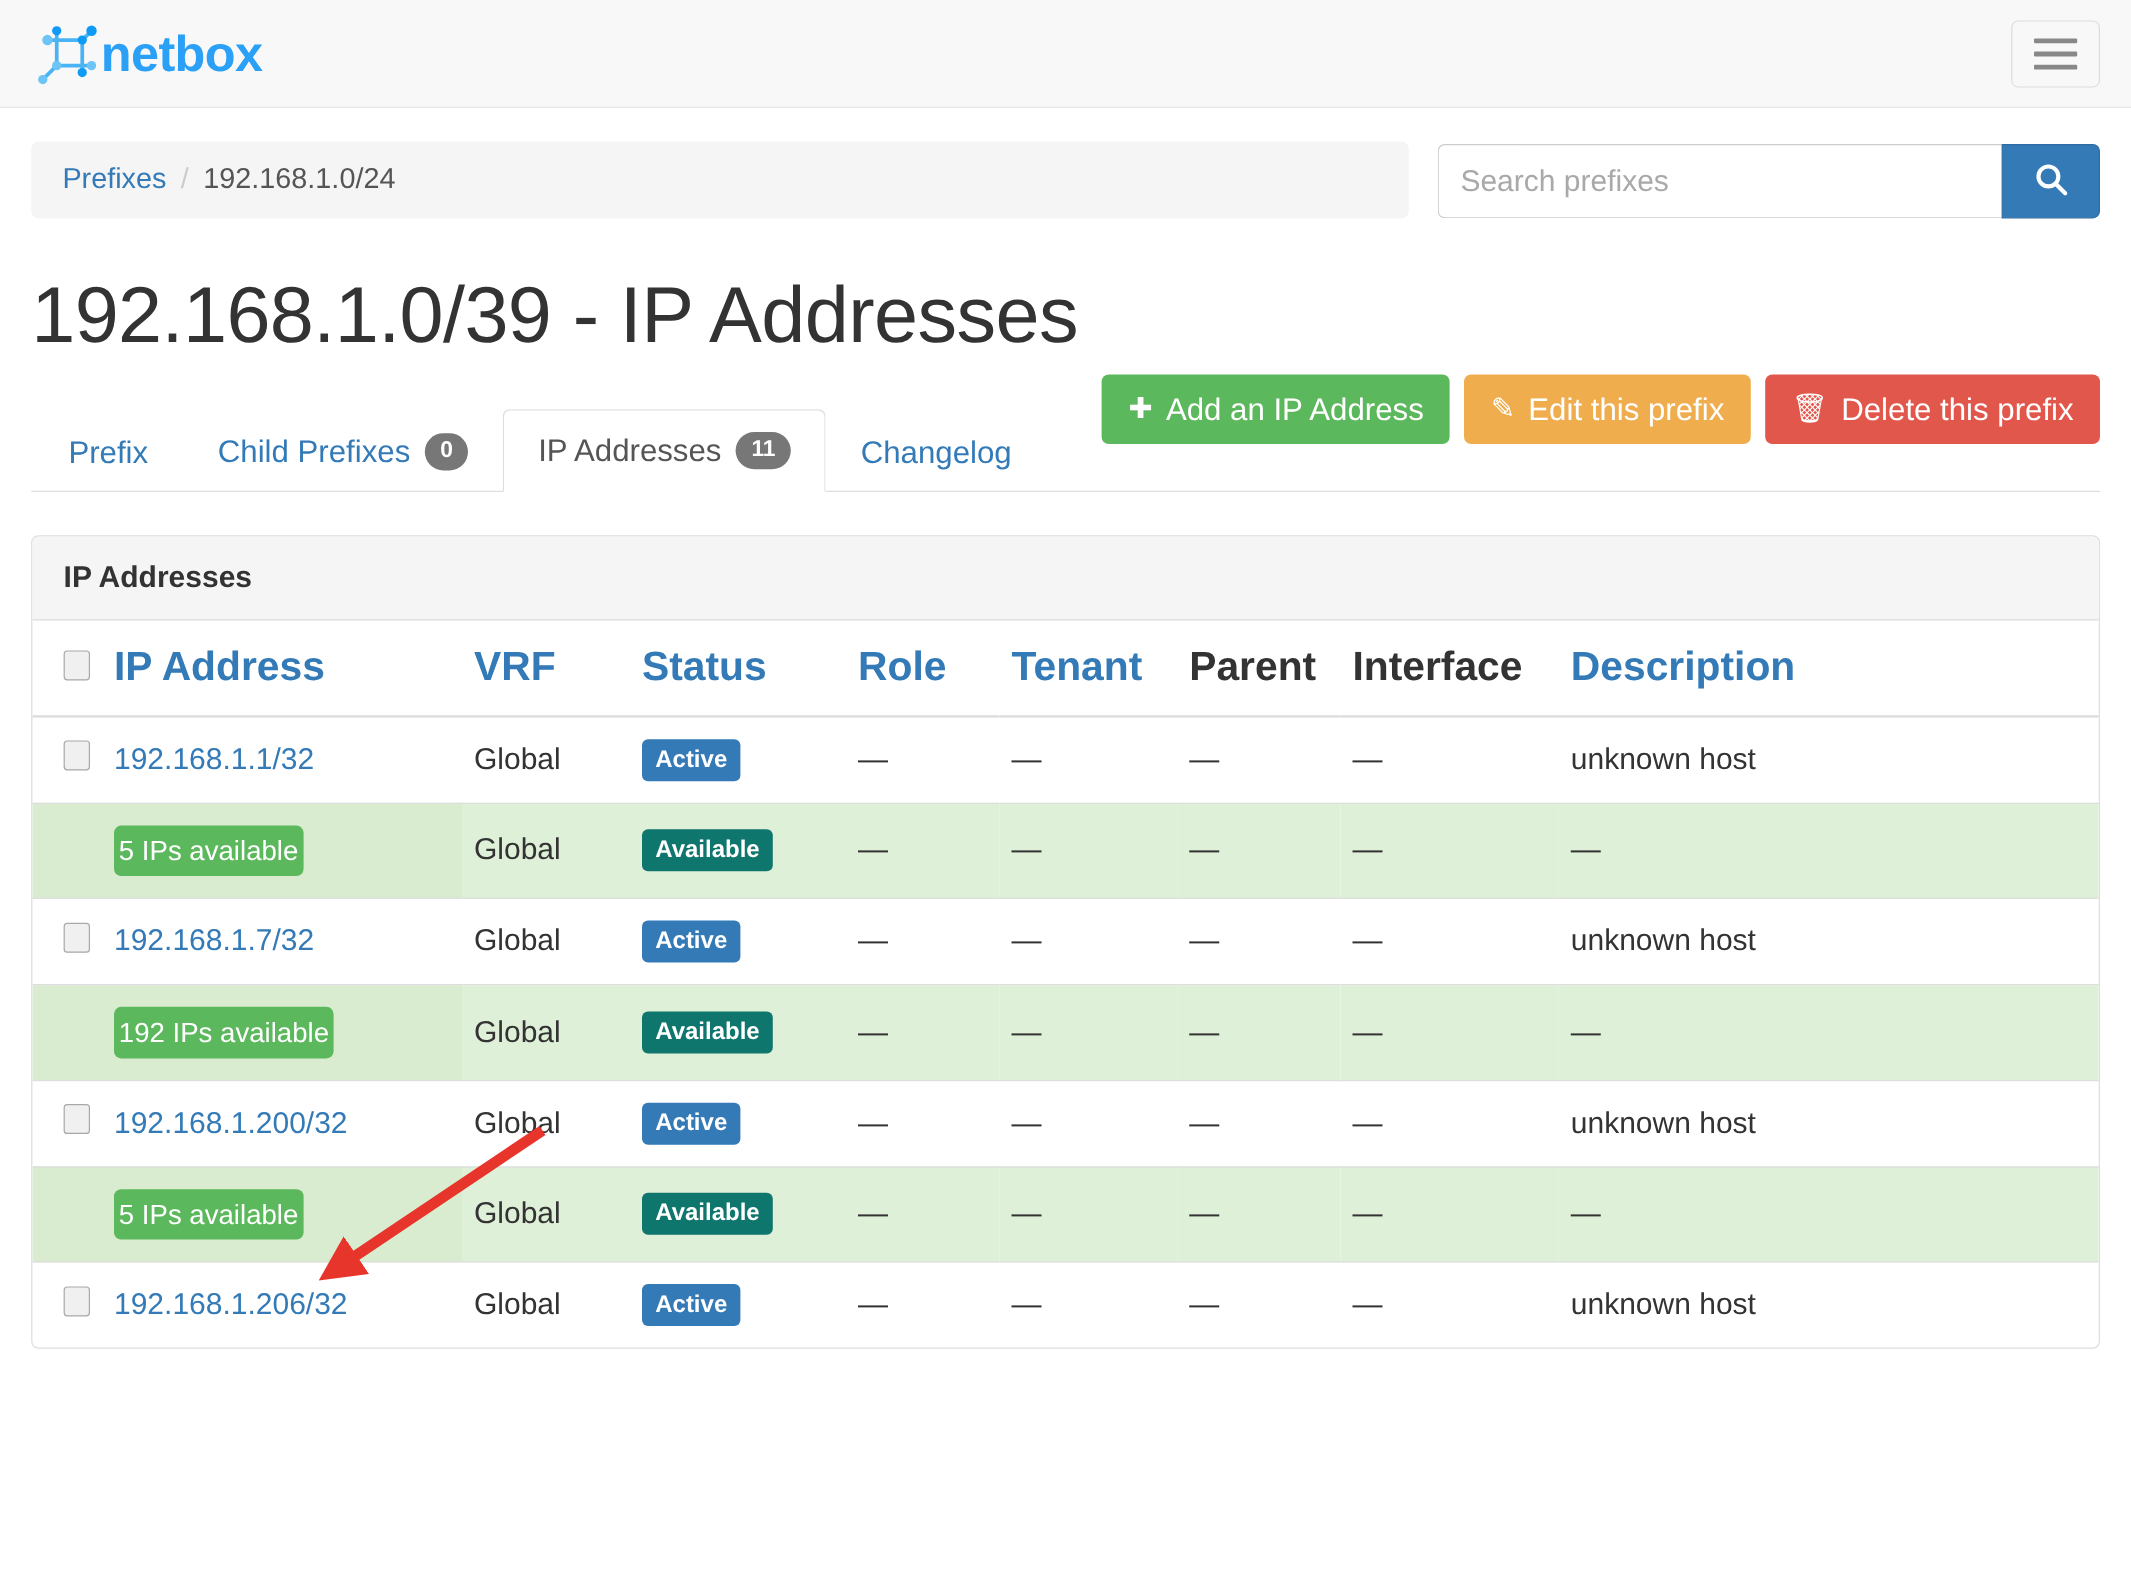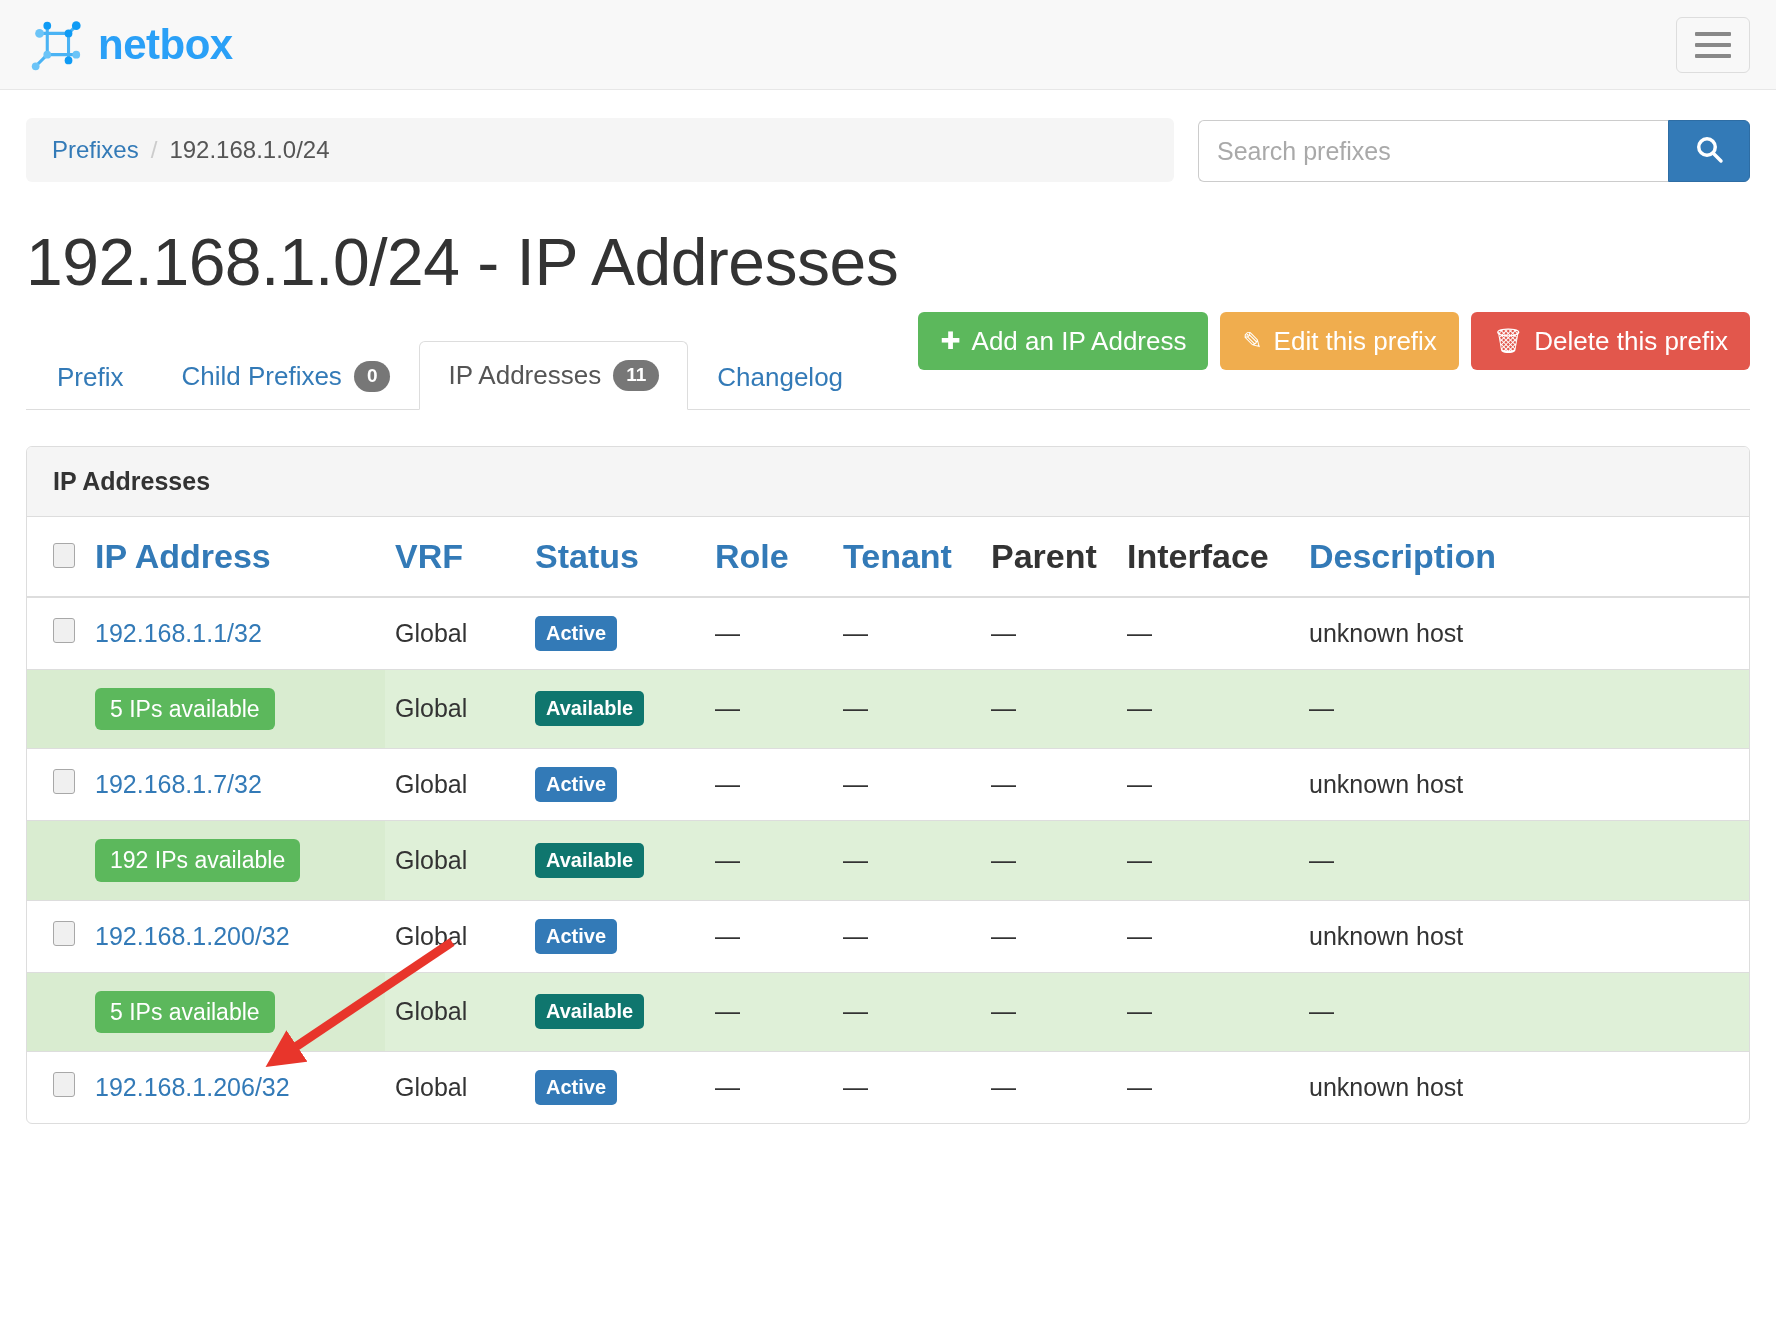--- a/index.html
+++ b/index.html
@@ -14,21 +14,21 @@
   
   .navbar {
     height: 90px;
     background: #f8f8f8;
     border-bottom: 1px solid #e7e7e7;
     display: flex;
     align-items: center;
     justify-content: space-between;
     padding: 0 26px;
   }
-  .brand { display: flex; align-items: center; gap: 14px; }
+  .brand { display: flex; align-items: center; }
   .brand-logo { width: 58px; height: 58px; display: block; }
   .brand-text {
     font-size: 42px;
     color: #2aa0f7;
     font-weight: 700;
     letter-spacing: -0.5px;
     line-height: 1;
   }
   .hamburger {
     width: 74px; height: 56px;
@@ -241,21 +241,21 @@
     border-radius: 5px;
     line-height: 1.15;
   }
   .label-blue  { background: #337ab7; }
   .label-green { background: #0f766e; }
   .avail-link {
     display: inline-block;
     background: #5cb85c;
     color: #ffffff;
     font-size: 23px;
-    padding: 8px 15px;
+    padding: 8px 4px;
     border-radius: 6px;
     text-decoration: none;
     line-height: 1.15;
   }
   .dash { color: #333333; }
 
   
   .arrow-overlay {
     position: absolute;
     left: 0; top: 0;
@@ -327,21 +327,21 @@
     <button class="btn btn-orange">
       <span class="gi">✎</span>
       <span>Edit this prefix</span>
     </button>
     <button class="btn btn-red">
       <span class="gi">🗑</span>
       <span>Delete this prefix</span>
     </button>
   </div>
 
-  <h1 class="page-title">192.168.1.0/24 - IP Addresses</h1>
+  <h1 class="page-title">192.168.1.0/39 - IP Addresses</h1>
 
   <div class="tabs">
     <div class="tab">
       <span>Prefix</span>
     </div>
     <div class="tab">
       <span>Child Prefixes</span>
       <span class="badge">0</span>
     </div>
     <div class="tab active">

